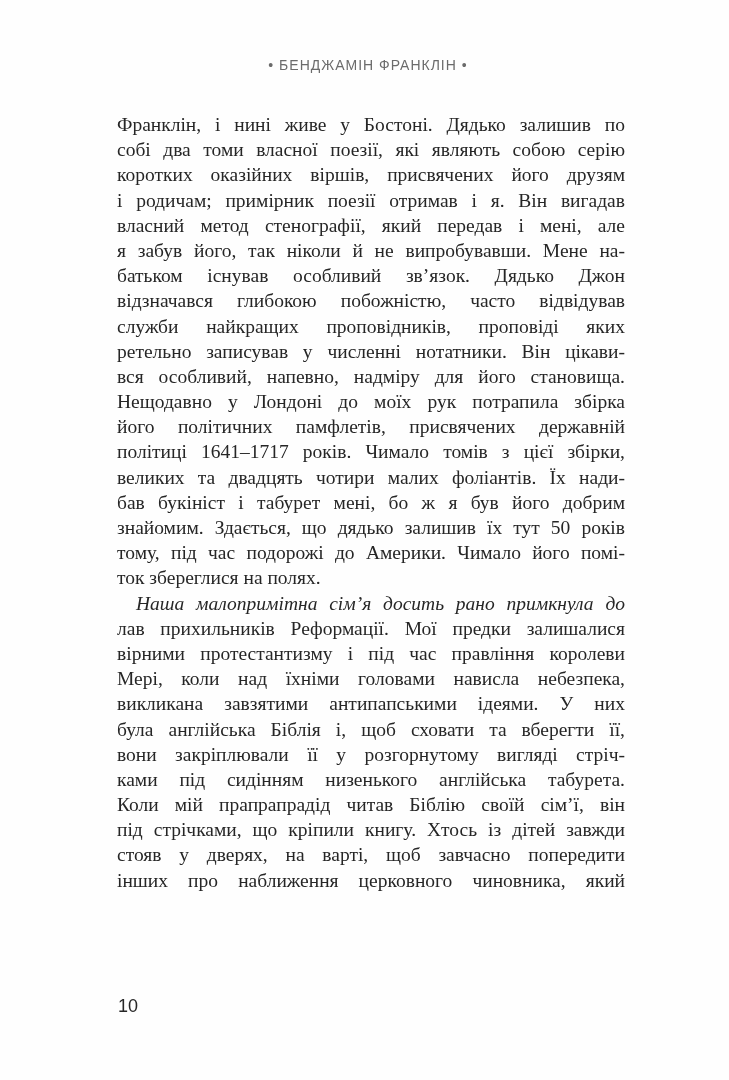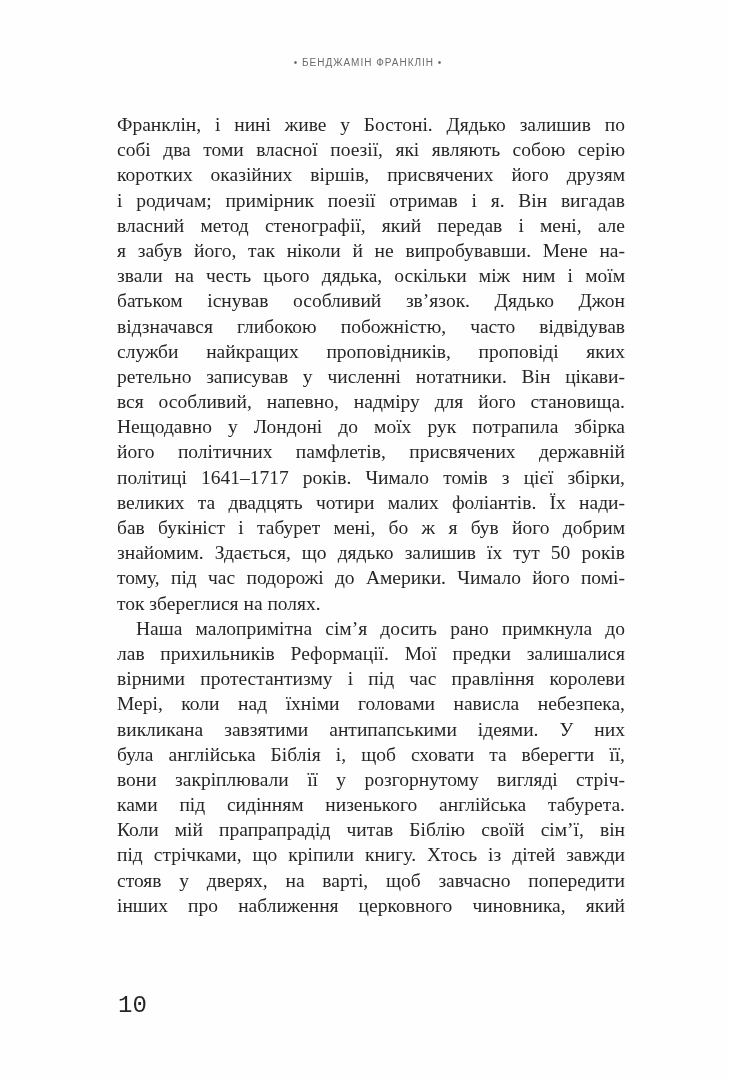--- a/index.html
+++ b/index.html
@@ -14,21 +14,21 @@
     background: #fefefe;
     overflow: hidden;
   }
   .running-header {
     position: absolute;
     top: 57px;
     left: 7px;
     right: 0;
     text-align: center;
     font-family: "Liberation Sans", "DejaVu Sans", sans-serif;
-    font-size: 10px;
+    font-size: 14px;
     letter-spacing: 1px;
     color: #6b6b6b;
     font-weight: 400;
   }
   .text-block {
     position: absolute;
     left: 117px;
     top: 112px;
     width: 508px;
     font-family: "Liberation Serif", "DejaVu Serif", serif;
@@ -40,45 +40,45 @@
     text-align: justify;
     text-align-last: justify;
     height: 25.2px;
     overflow: hidden;
   }
   .line.par-last {
     text-align-last: left;
   }
   .line.indent {
     text-indent: 19px;
+    font-style: italic;
   }
   .page-number {
     position: absolute;
     left: 118px;
     top: 995px;
-    font-family: Liberation Mono, monospace;
-    font-size: 24px;
+    font-family: Liberation Sans, sans-serif;
+    font-size: 18px;
     line-height: 22px;
     color: #262626;
   }
 </style>
 </head>
 <body>
 
 <div class="page">
   <div class="running-header">• БЕНДЖАМІН ФРАНКЛІН •</div>
 
   <div class="text-block">
       <div class="line">Франклін, і нині живе у Бостоні. Дядько залишив по</div>
       <div class="line">собі два томи власної поезії, які являють собою серію</div>
       <div class="line">коротких оказійних віршів, присвячених його друзям</div>
       <div class="line">і родичам; примірник поезії отримав і я. Він вигадав</div>
       <div class="line">власний метод стенографії, який передав і мені, але</div>
       <div class="line">я забув його, так ніколи й не випробувавши. Мене на-</div>
-      <div class="line">звали на честь цього дядька, оскільки між ним і моїм</div>
       <div class="line">батьком існував особливий зв’язок. Дядько Джон</div>
       <div class="line">відзначався глибокою побожністю, часто відвідував</div>
       <div class="line">служби найкращих проповідників, проповіді яких</div>
       <div class="line">ретельно записував у численні нотатники. Він цікави-</div>
       <div class="line">вся особливий, напевно, надміру для його становища.</div>
       <div class="line">Нещодавно у Лондоні до моїх рук потрапила збірка</div>
       <div class="line">його політичних памфлетів, присвячених державній</div>
       <div class="line">політиці 1641–1717 років. Чимало томів з цієї збірки,</div>
       <div class="line">великих та двадцять чотири малих фоліантів. Їх нади-</div>
       <div class="line">бав букініст і табурет мені, бо ж я був його добрим</div>

